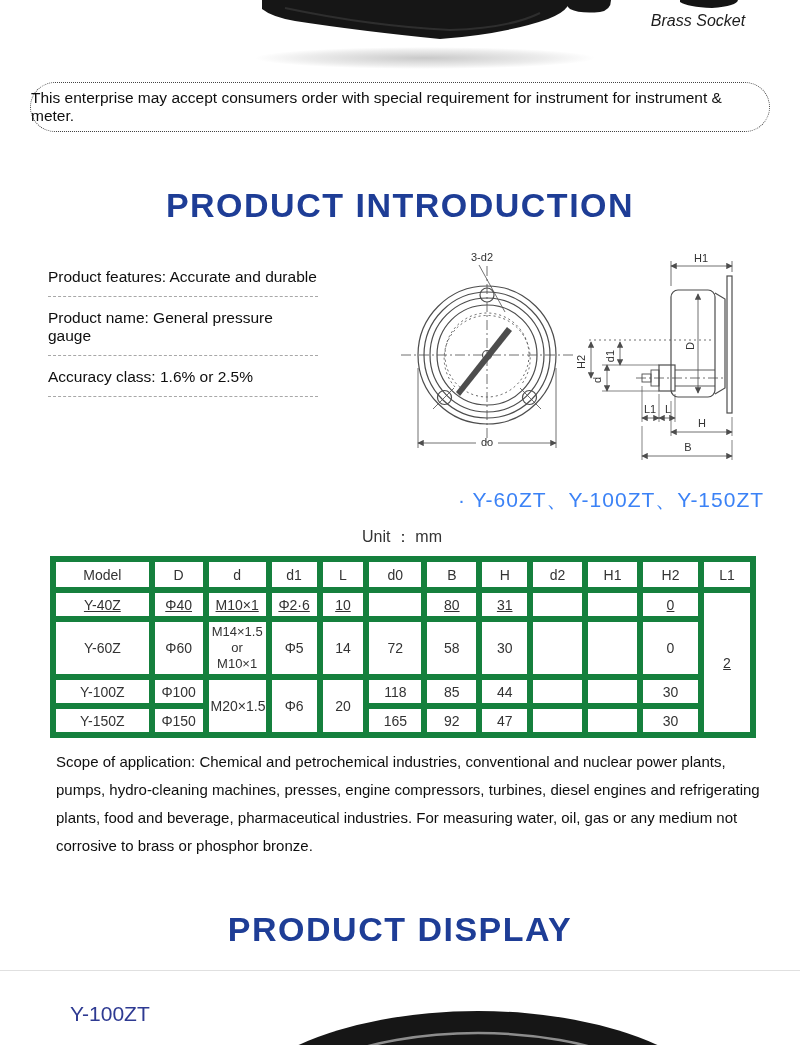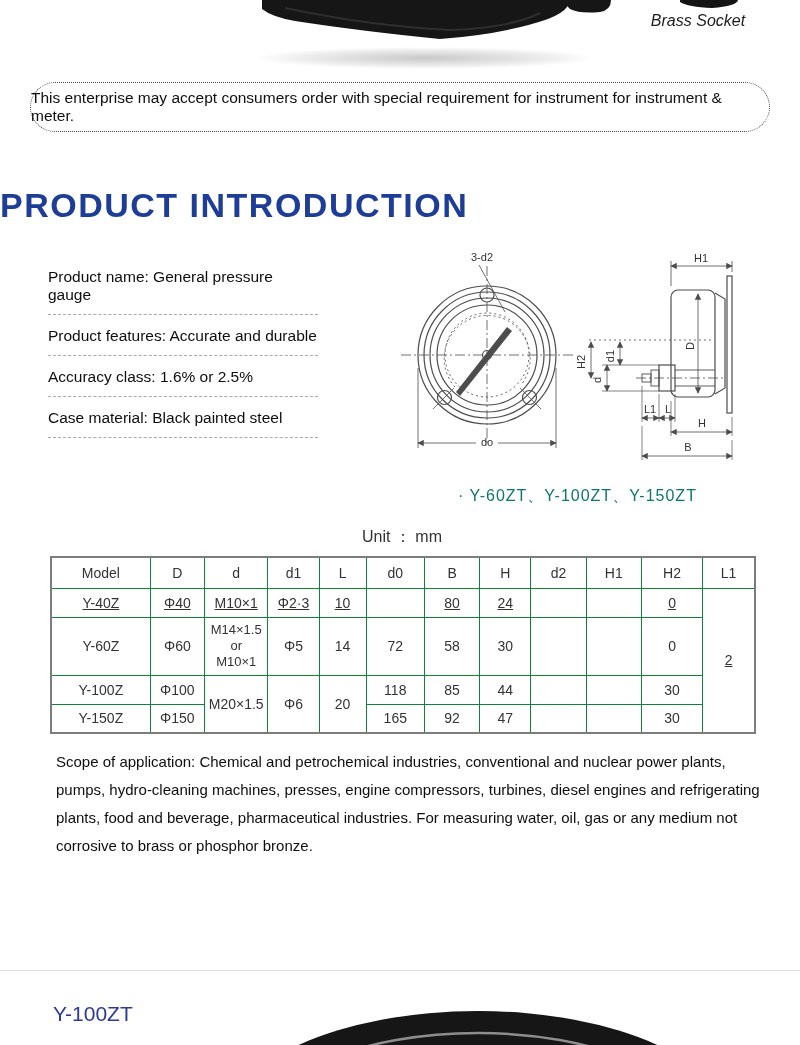--- a/index.html
+++ b/index.html
@@ -10,47 +10,47 @@
   }
   
   .photo-top{position:absolute;left:0;top:0;}
   .brass-label{position:absolute;left:648px;top:12px;width:100px;text-align:center;
     font-size:16px;color:#1c1c1c;font-style:italic;}
   
   .notice{position:absolute;left:30px;top:82px;width:740px;height:50px;box-sizing:border-box;
     border:1px dotted #444;border-radius:26px;display:flex;align-items:center;justify-content:center;}
   .notice p{margin:0;font-size:15.5px;color:#0e0e0e;letter-spacing:0;}
   
-  .sec-title{position:absolute;left:0;width:100%;text-align:left;margin:0;
+  .sec-title{position:absolute;left:0;width:100%;text-align:center;margin:0;
     font-size:34px;font-weight:bold;letter-spacing:1.5px;color:#1e3d96;}
   .sec-title.intro{top:186px;}
   .sec-title.display{top:910px;}
   
   .spec-list{position:absolute;left:48px;top:268px;width:270px;}
   .spec-item{font-size:15.5px;color:#0e0e0e;padding:0 0 10px 0;margin-bottom:12px;
     border-bottom:1px dashed #a8a8a8;}
   
   .drawing{position:absolute;left:393px;top:246px;}
   .drawing text{font-size:11px;fill:#333;font-family:"Liberation Sans",sans-serif;}
-  .drawing-caption{position:absolute;left:458px;top:486px;font-size:16px;color:#0f766e;letter-spacing:1px;}
+  .drawing-caption{position:absolute;left:458px;top:486px;font-size:21px;color:#3b82f6;letter-spacing:1px;}
   
   .unit-label{position:absolute;left:362px;top:527px;font-size:16px;color:#333;}
   .spec-table{position:absolute;left:50px;top:556px;width:706px;border-collapse:collapse;
     font-size:14px;color:#333;table-layout:fixed;background:#fff;border:2px solid #7d7d7d;}
-  .spec-table th,.spec-table td{border:1px solid #15803d;text-align:center;vertical-align:middle;
+  .spec-table th,.spec-table td{border:6px solid #15803d;text-align:center;vertical-align:middle;
     font-weight:normal;padding:0 2px;overflow:hidden;}
   .spec-table thead tr{height:31px;}
   .r0{height:29px;text-decoration:underline;} .r1{height:58px;} .r2{height:29px;margin-left:16px;} .r3{height:29px;}
   .multiline span{display:block;font-size:13px;line-height:16px;text-align:center;}
   
   .scope{position:absolute;left:48px;top:740px;width:716px;margin:8px;
     font-size:15px;line-height:28px;color:#0e0e0e;}
   .divider{position:absolute;left:0;top:970px;width:800px;height:0;
     border-top:1px solid #e0e0e0;}
-  .model-label{position:absolute;left:53px;top:1002px;font-size:21px;color:#2e3a92;}
+  .model-label{position:absolute;left:70px;top:1002px;font-size:21px;color:#2e3a92;}
   .photo-bottom{position:absolute;left:0;top:1000px;}
 </style>
 </head>
 <body>
 
 <div class="page">
 
   <svg class="photo-top" width="800" height="75" viewBox="0 0 800 75">
     <defs>
       <radialGradient id="refl" cx="50%" cy="50%" r="50%">
@@ -67,24 +67,23 @@
   </svg>
   <div class="brass-label">Brass Socket</div>
 
   <div class="notice">
     <p>This enterprise may accept consumers order with special requirement for instrument for instrument &amp; meter.</p>
   </div>
 
   <h2 class="sec-title intro">PRODUCT INTRODUCTION</h2>
 
   <div class="spec-list">
+    <div class="spec-item">Product features: Accurate and durable</div>
     <div class="spec-item">Product name: General pressure gauge</div>
-    <div class="spec-item">Product features: Accurate and durable</div>
     <div class="spec-item">Accuracy class: 1.6% or 2.5%</div>
-    <div class="spec-item">Case material: Black painted steel</div>
   </div>
 
   <svg class="drawing" width="400" height="232" viewBox="0 0 400 232">
     <defs>
       <marker id="arr" viewBox="0 0 10 10" refX="9" refY="5" markerWidth="8" markerHeight="8" orient="auto-start-reverse">
         <path d="M0,0 L10,5 L0,10 z" fill="#4d4d4d"></path>
       </marker>
     </defs>
 
     <g stroke="#4d4d4d" fill="none" stroke-width="1.2">
@@ -194,25 +193,25 @@
         <th>H1</th>
         <th>H2</th>
         <th>L1</th>
       </tr>
     </thead>
     <tbody>
       <tr class="r0">
         <td>Y-40Z</td>
         <td>Φ40</td>
         <td>M10×1</td>
-        <td>Φ2·3</td>
+        <td>Φ2·6</td>
         <td>10</td>
         <td></td>
         <td>80</td>
-        <td>24</td>
+        <td>31</td>
         <td></td>
         <td></td>
         <td>0</td>
         <td rowspan="4">2</td>
       </tr>
       <tr class="r1">
         <td>Y-60Z</td>
         <td>Φ60</td>
         <td class="multiline">
           <span>M14×1.5</span>
@@ -249,20 +248,21 @@
         <td>47</td>
         <td></td>
         <td></td>
         <td>30</td>
       </tr>
     </tbody>
   </table>
 
   <p class="scope">Scope of application: Chemical and petrochemical industries, conventional and nuclear power plants, pumps, hydro-cleaning machines, presses, engine compressors, turbines, diesel engines and refrigerating plants, food and beverage, pharmaceutical industries. For measuring water, oil, gas or any medium not corrosive to brass or phosphor bronze.</p>
 
+  <h2 class="sec-title display">PRODUCT DISPLAY</h2>
   <div class="divider"></div>
   <div class="model-label">Y-100ZT</div>
 
   <svg class="photo-bottom" width="800" height="45" viewBox="0 0 800 45">
     <ellipse cx="478" cy="125" rx="252" ry="114" fill="#161616"></ellipse>
     <ellipse cx="478" cy="133" rx="222" ry="100" fill="none" stroke="#8d8d8d" stroke-width="2.5"></ellipse>
   </svg>
 
 </div>
 

